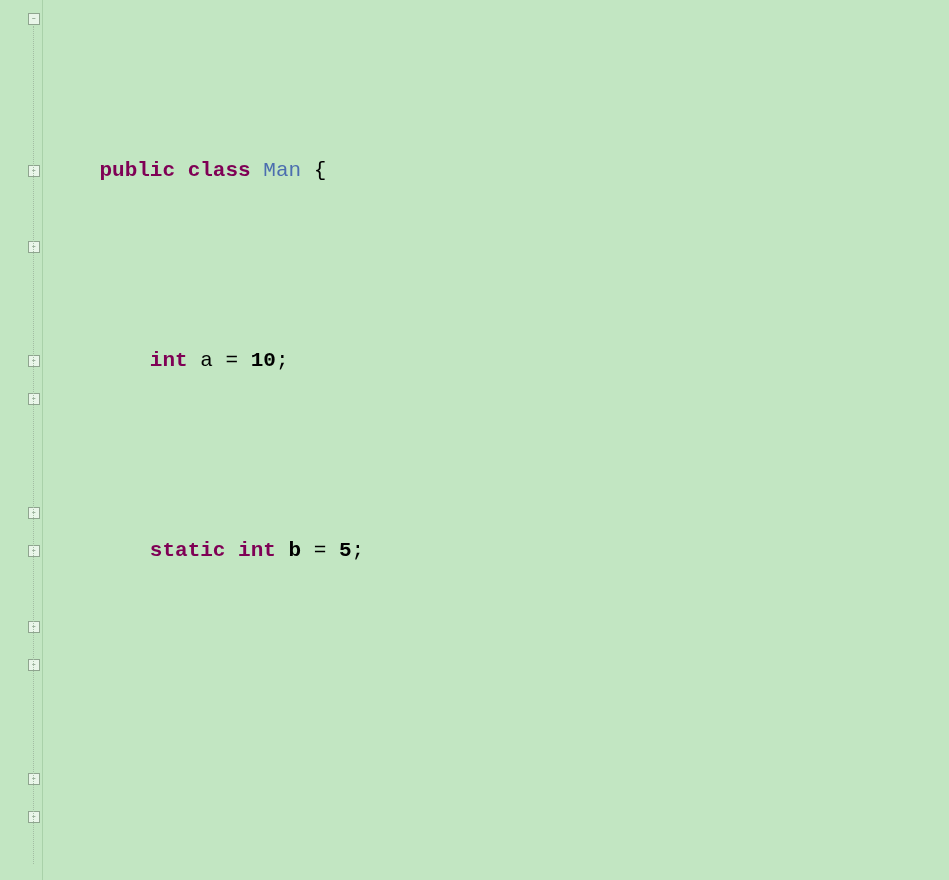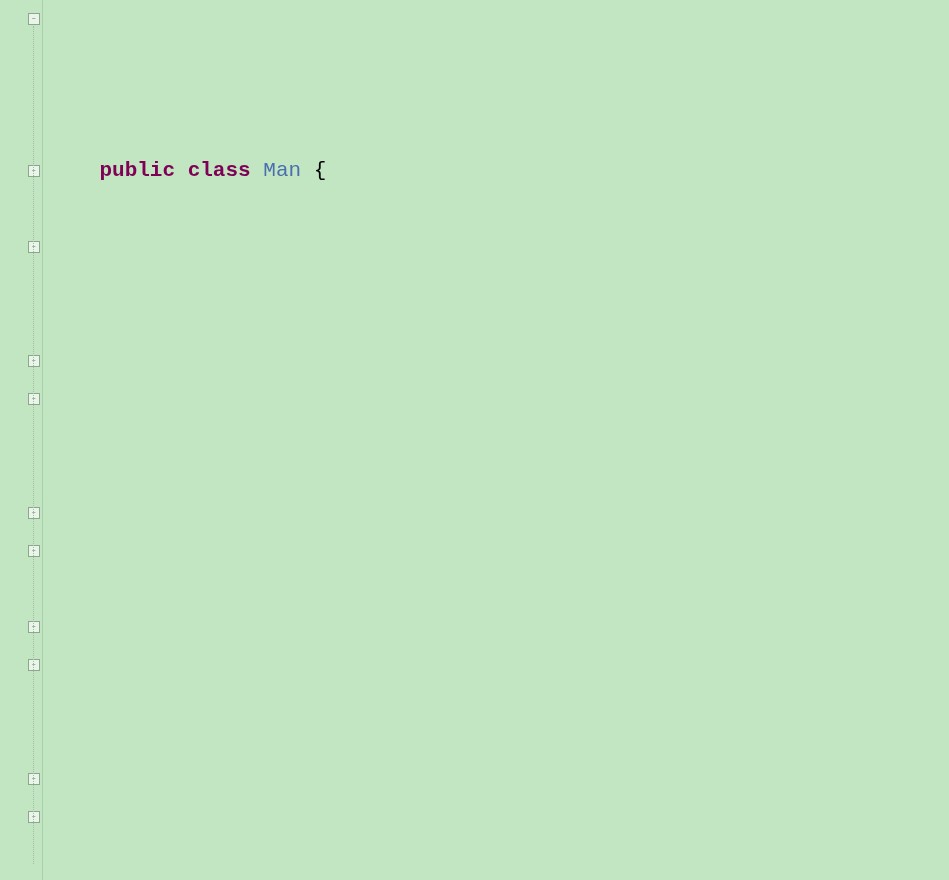--- a/index.html
+++ b/index.html
@@ -84,22 +84,24 @@
 
     <div class="foldline" style="top:26px; height:838px"></div>
   </div>
 
   <div class="code">
 
     
     <div class="line">    <span class="kw">public</span> <span class="kw">class</span> <span class="type">Man</span> <span class="plain">{</span></div>
 
     
+    <div class="line">        <span class="kw">int</span> <span class="plain">a</span> <span class="plain">=</span> <span class="num">10</span><span class="plain">;</span></div>
 
     
+    <div class="line">        <span class="kw">static</span> <span class="kw">int</span> <span class="plainb">b</span> <span class="plain">=</span> <span class="num">5</span><span class="plain">;</span></div>
 
     
     <div class="line"> </div>
 
     
     
 
     
     
 

